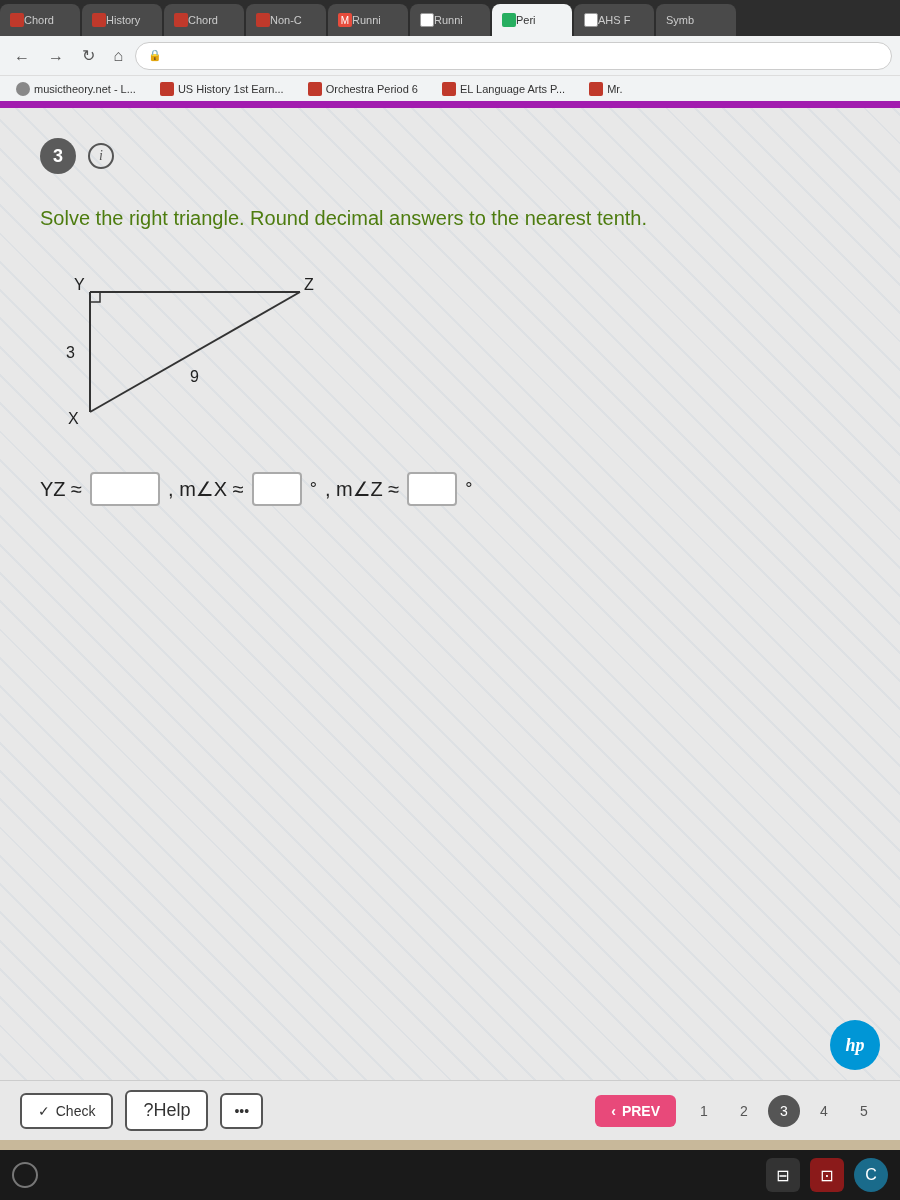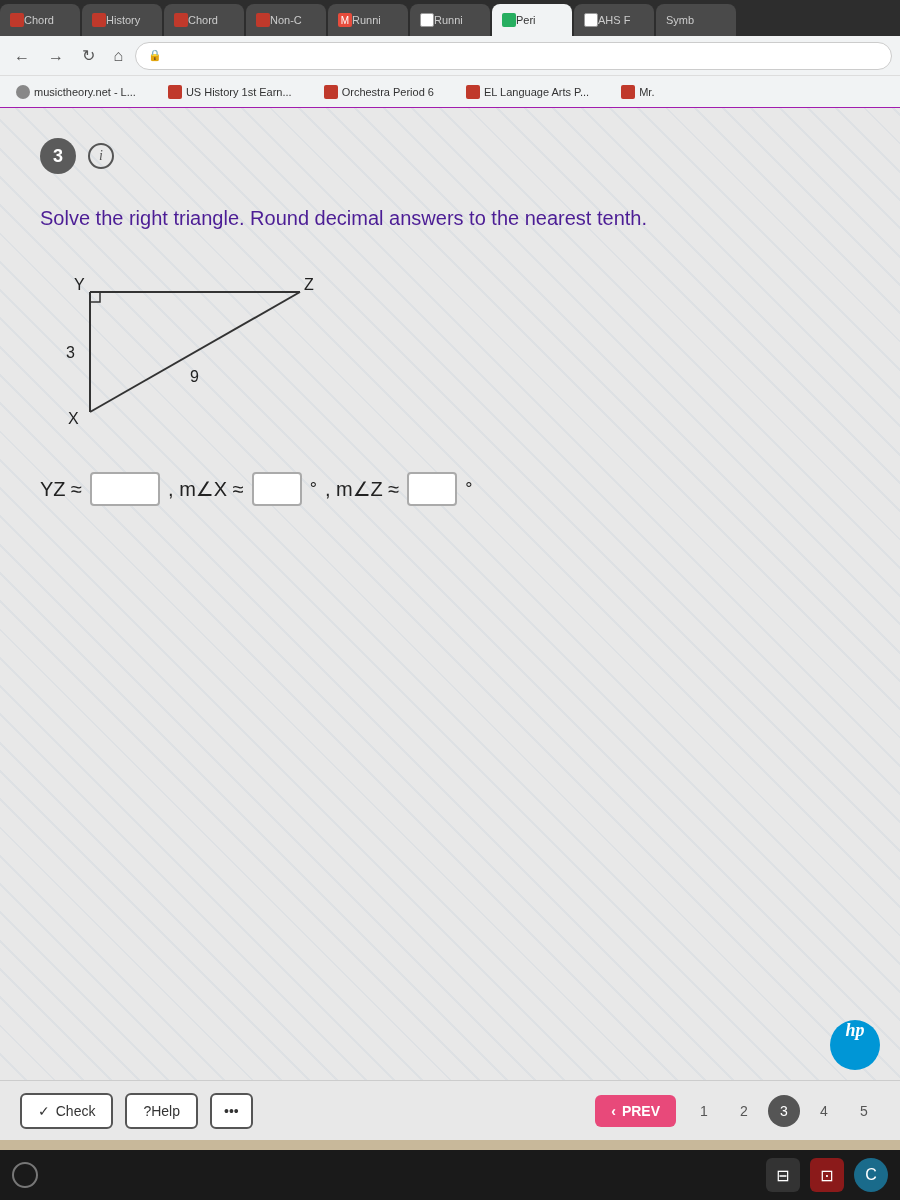--- a/index.html
+++ b/index.html
@@ -95,22 +95,22 @@
       font-size: 12px;
       color: #333;
     }
 
     .bookmark-bar {
       display: flex;
       align-items: center;
       background: #f1f3f4;
       height: 32px;
       padding: 0 8px;
-      gap: 16px;
-      border-bottom: 1px solid #a21caf;
+      gap: 8px;
+      border-bottom: 7px solid #a21caf;
       overflow: hidden;
     }
 
     .bookmark-item {
       display: flex;
       align-items: center;
       gap: 4px;
       padding: 2px 8px;
       border-radius: 4px;
       cursor: pointer;
@@ -196,21 +196,21 @@
       align-items: center;
       justify-content: center;
       font-style: italic;
       font-size: 14px;
       color: #555;
       font-family: Georgia, serif;
     }
 
     .question-text {
       font-size: 20px;
-      color: #4c1d95;
+      color: #4d7c0f;
       margin-bottom: 40px;
       line-height: 1.4;
     }
 
     .triangle-container {
       position: relative;
       width: 280px;
       height: 160px;
       margin: 20px 0 40px 20px;
     }
@@ -274,21 +274,21 @@
 
     .btn-help {
       display: flex;
       align-items: center;
       gap: 6px;
       padding: 8px 16px;
       border: 2px solid #555;
       border-radius: 6px;
       background: white;
       cursor: pointer;
-      font-size: 14px;
+      font-size: 18px;
       color: #333;
     }
 
     .btn-more {
       padding: 8px 12px;
       border: 2px solid #555;
       border-radius: 6px;
       background: white;
       cursor: pointer;
       font-size: 14px;
@@ -351,20 +351,21 @@
     
     .hp-logo {
       position: absolute;
       bottom: 70px;
       right: 20px;
       width: 50px;
       height: 50px;
       background: #0096d6;
       border-radius: 50%;
       display: flex;
+      align-items: center;
       justify-content: center;
       color: white;
       font-size: 18px;
       font-style: italic;
       font-weight: bold;
       font-family: serif;
     }
   </style>
 </head>
 <body>

